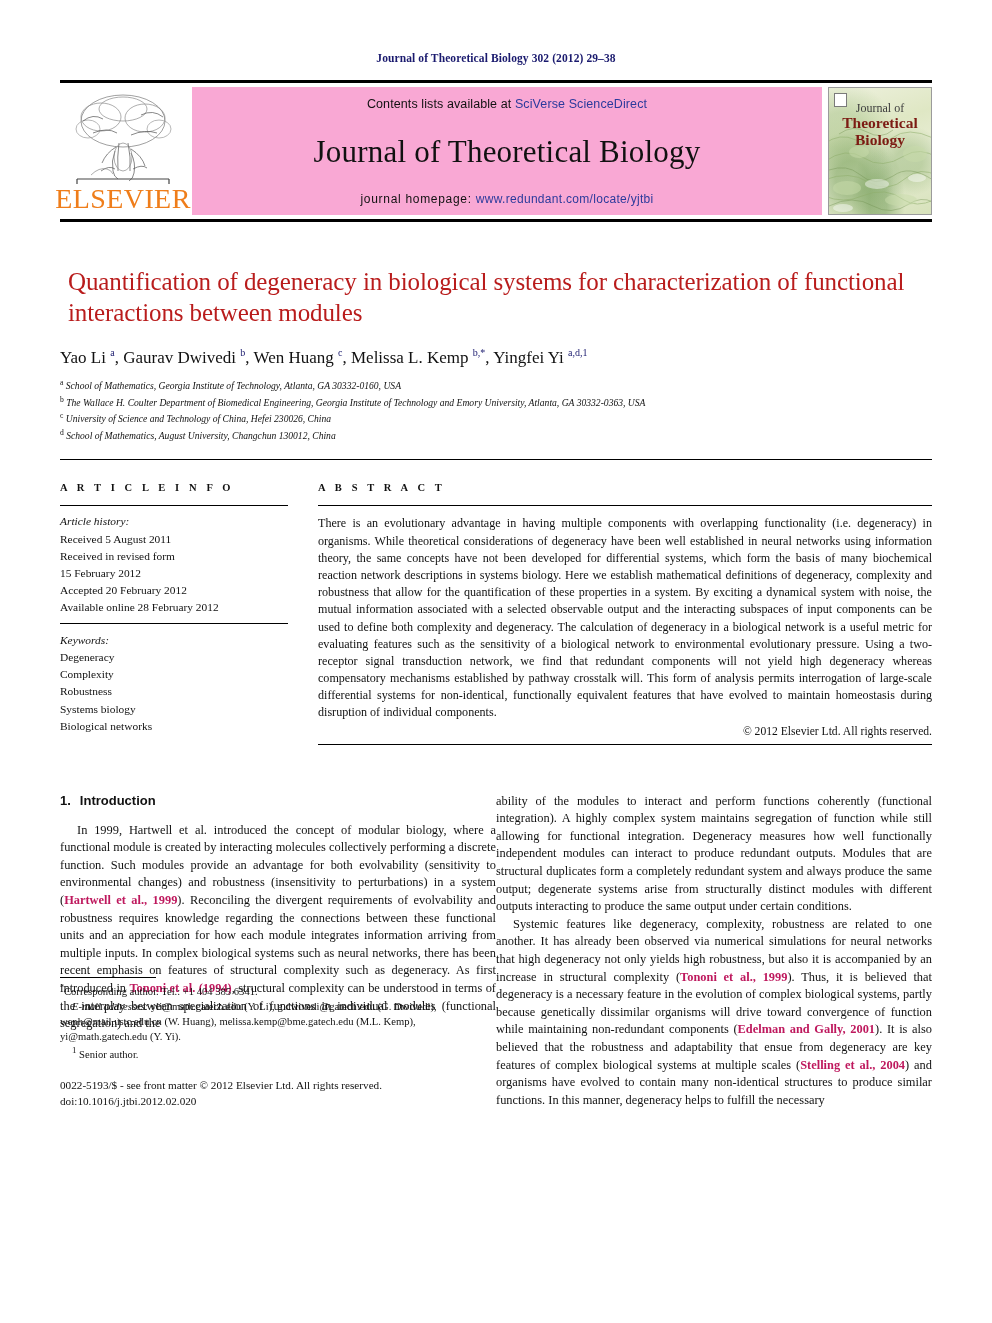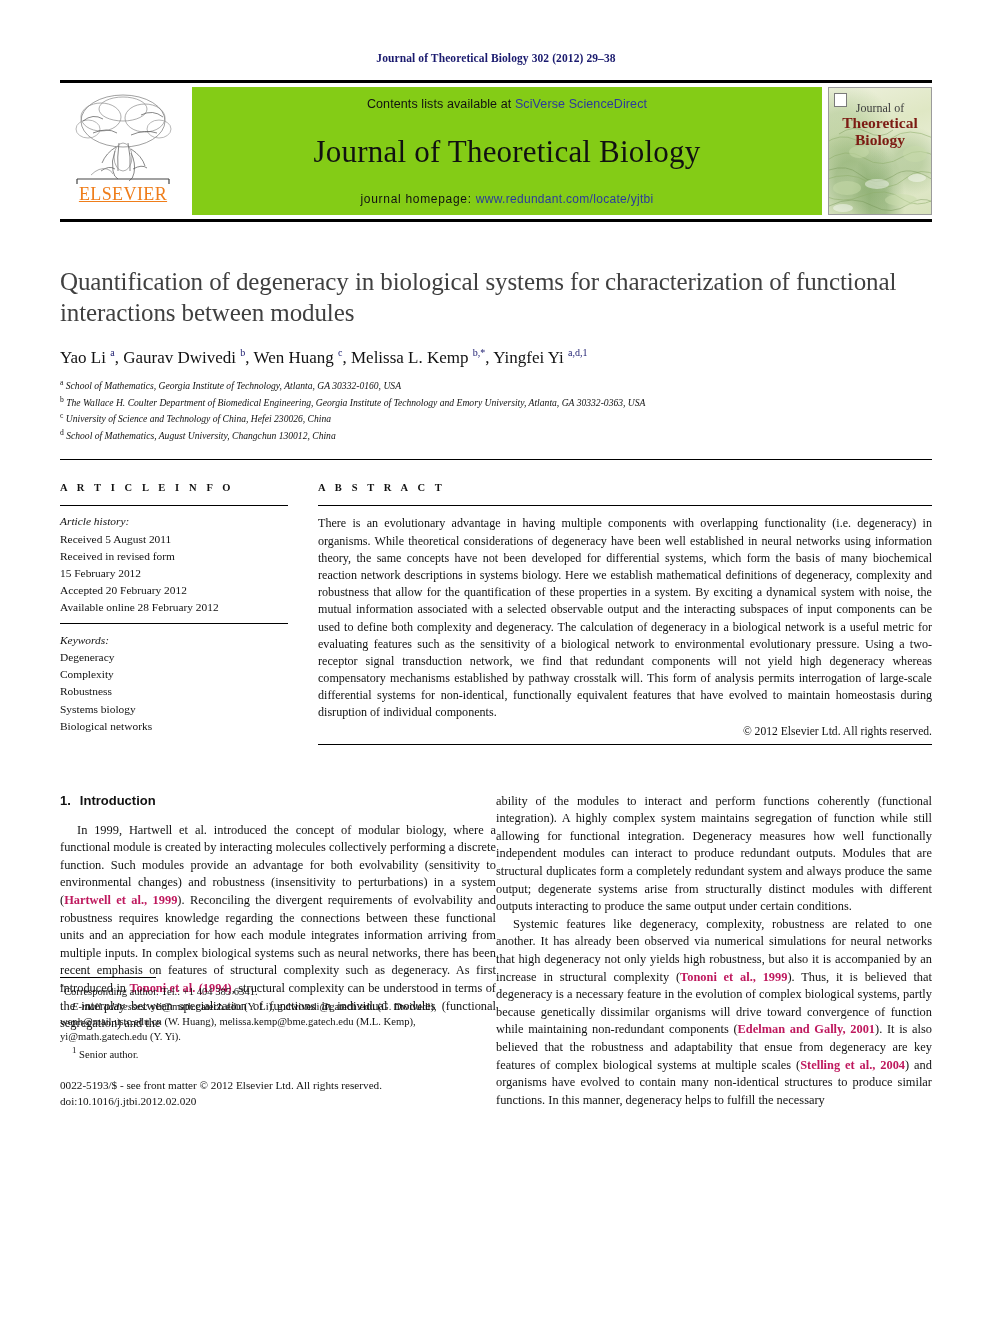--- a/index.html
+++ b/index.html
@@ -59,30 +59,29 @@
     padding-top: 4px;
     box-sizing: border-box;
   }
   .elsevier-tree {
     width: 104px;
     height: 96px;
     position: relative;
   }
   .elsevier-word {
     font-family: "Liberation Serif", serif;
-    font-size: 18px;
+    font-size: 28px;
     letter-spacing: 0.4px;
     color: #ef7d1a;
     line-height: 1;
     margin-top: -2px;
-    text-decoration: underline;
   }
   .mast-center {
     flex: 1 1 auto;
-    background: #84cc16;
+    background: #f9a8d4;
     display: flex;
     flex-direction: column;
     align-items: center;
     justify-content: space-between;
     padding: 10px 0 9px 0;
     margin: 0 6px;
   }
   .contents-line {
     font-family: "Liberation Sans", sans-serif;
     font-size: 12.5px;
@@ -149,22 +148,22 @@
     background: #ffffff;
     border: 1px solid #7a7a7a;
   }
 
   
   .title-block { margin-top: 44px; }
   .paper-title {
     font-family: "Liberation Serif", serif;
     font-size: 25px;
     line-height: 1.25;
-    color: #404040;
-    margin: 0;
+    color: #b91c1c;
+    margin: 8px;
     font-weight: normal;
     letter-spacing: -0.1px;
   }
   .authors {
     font-family: "Liberation Serif", serif;
     font-size: 17px;
     margin-top: 18px;
     color: #111;
   }
   .authors sup {

